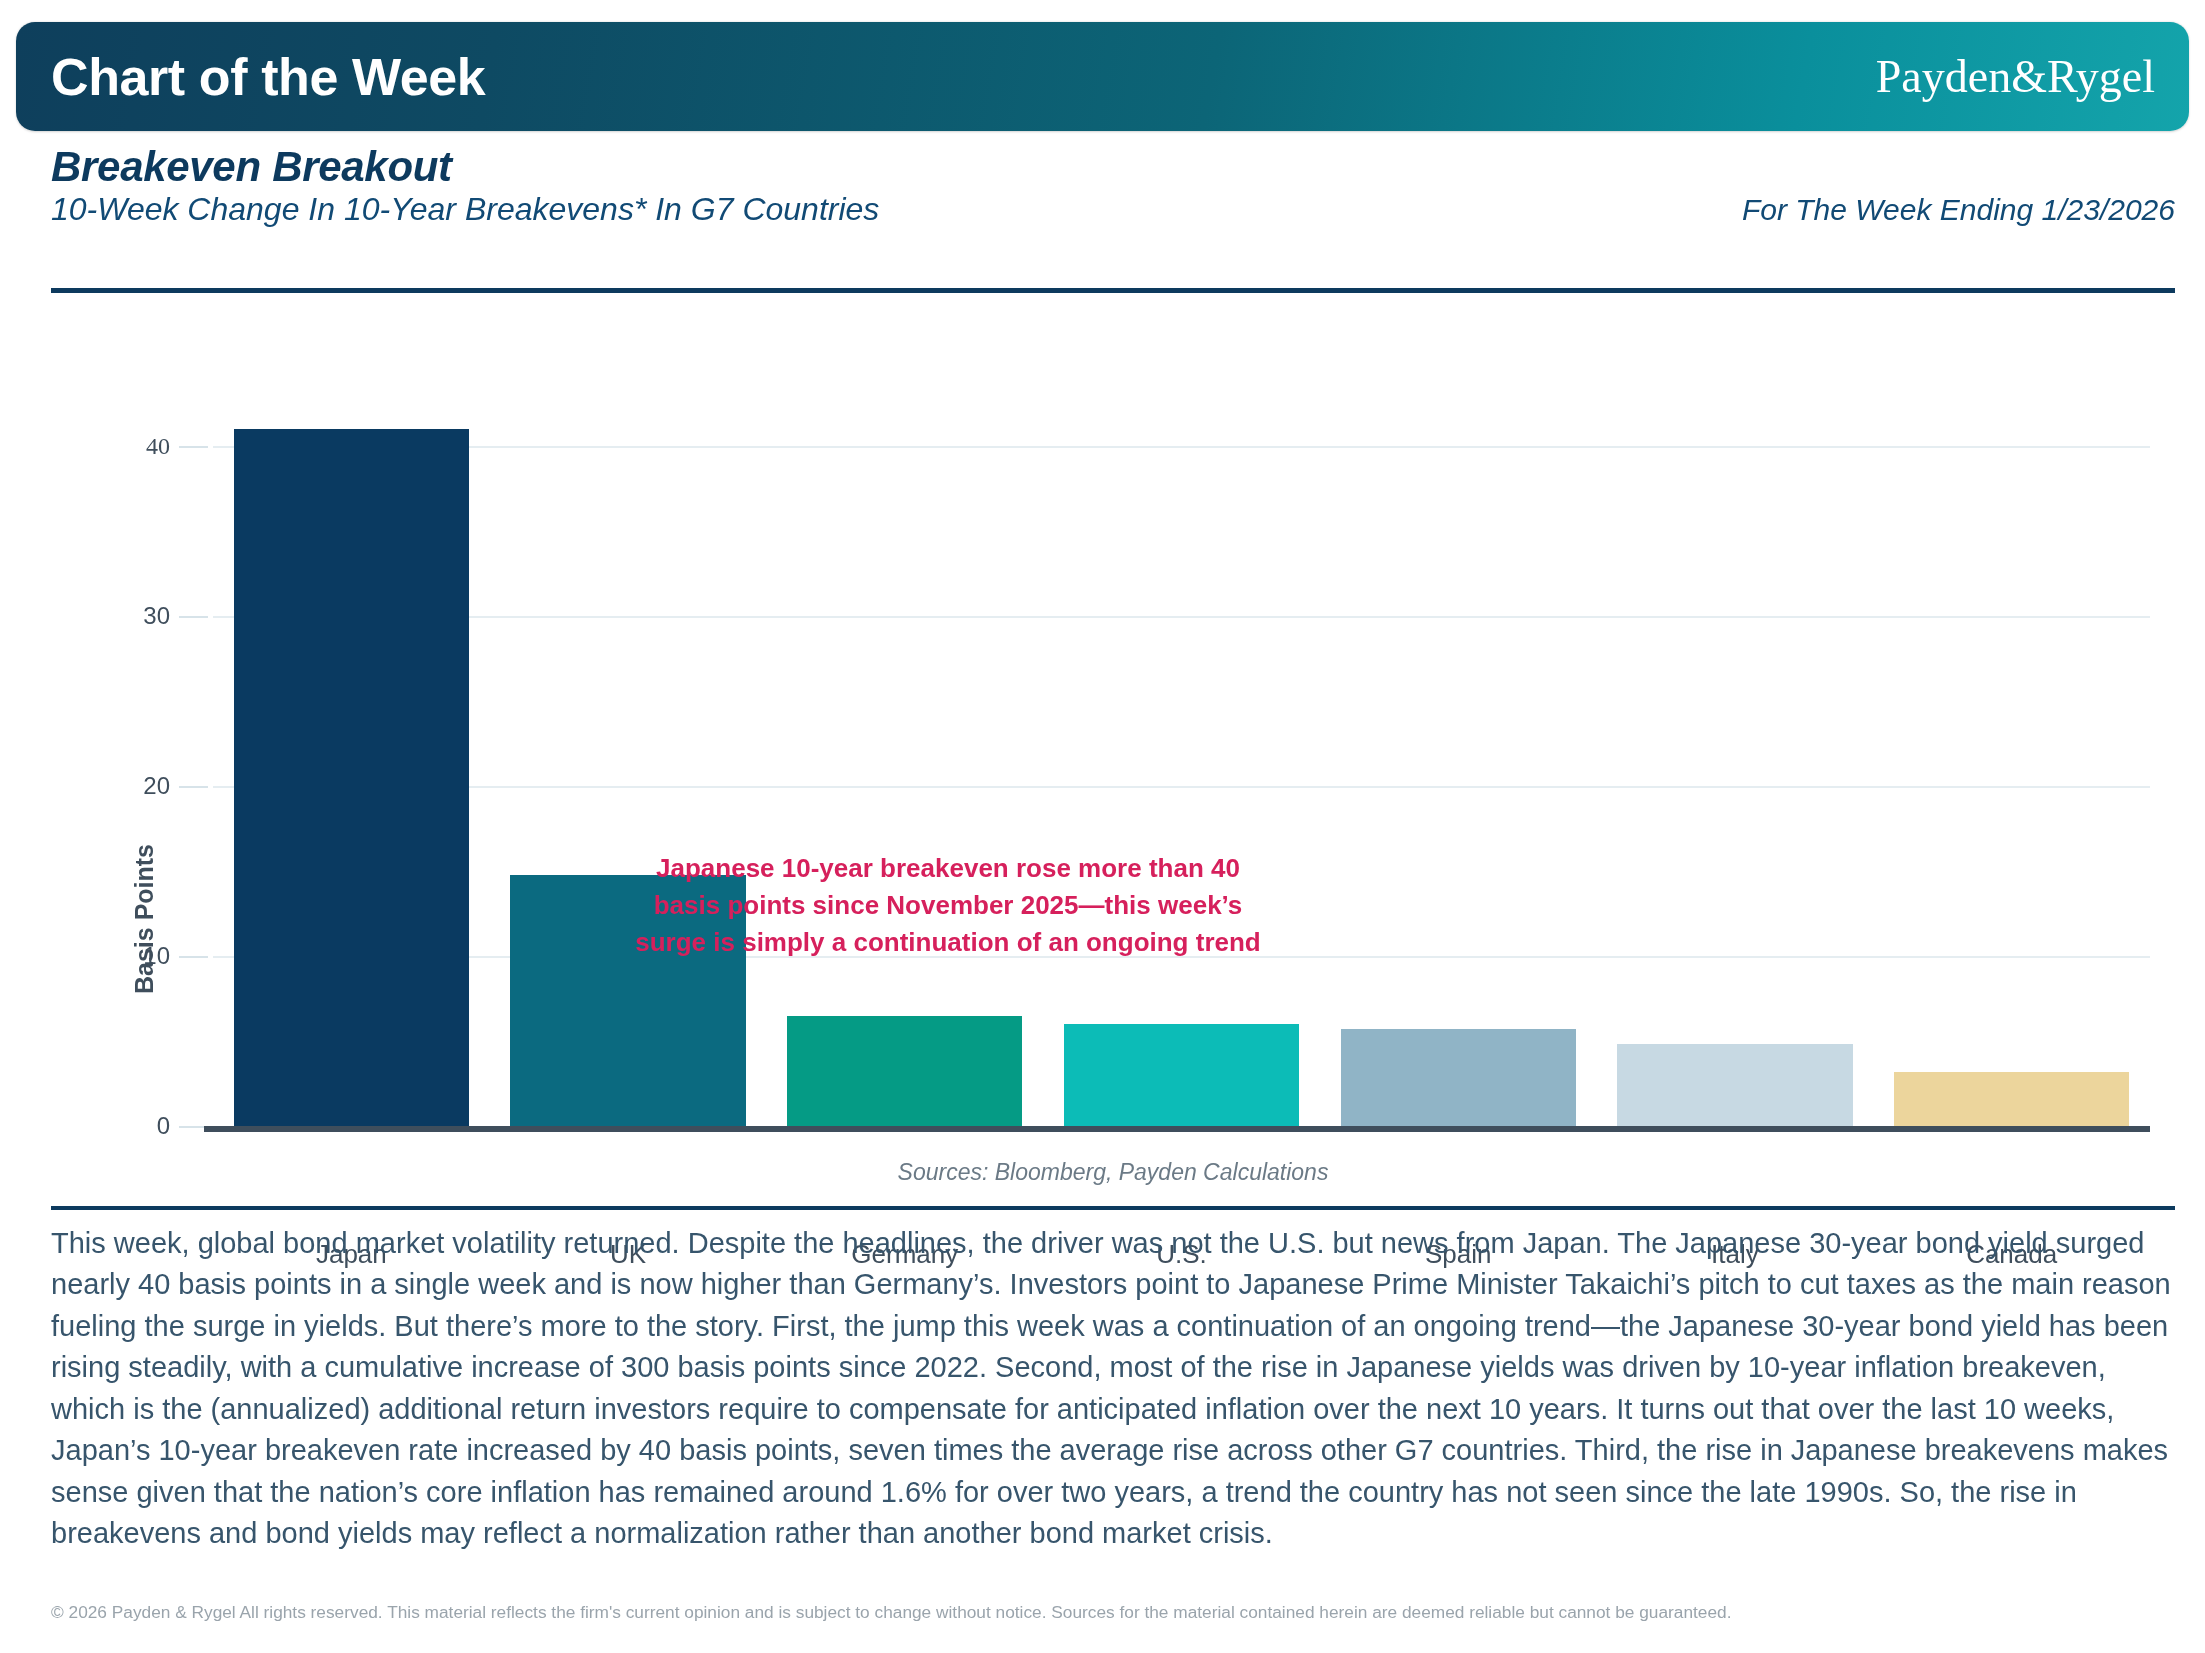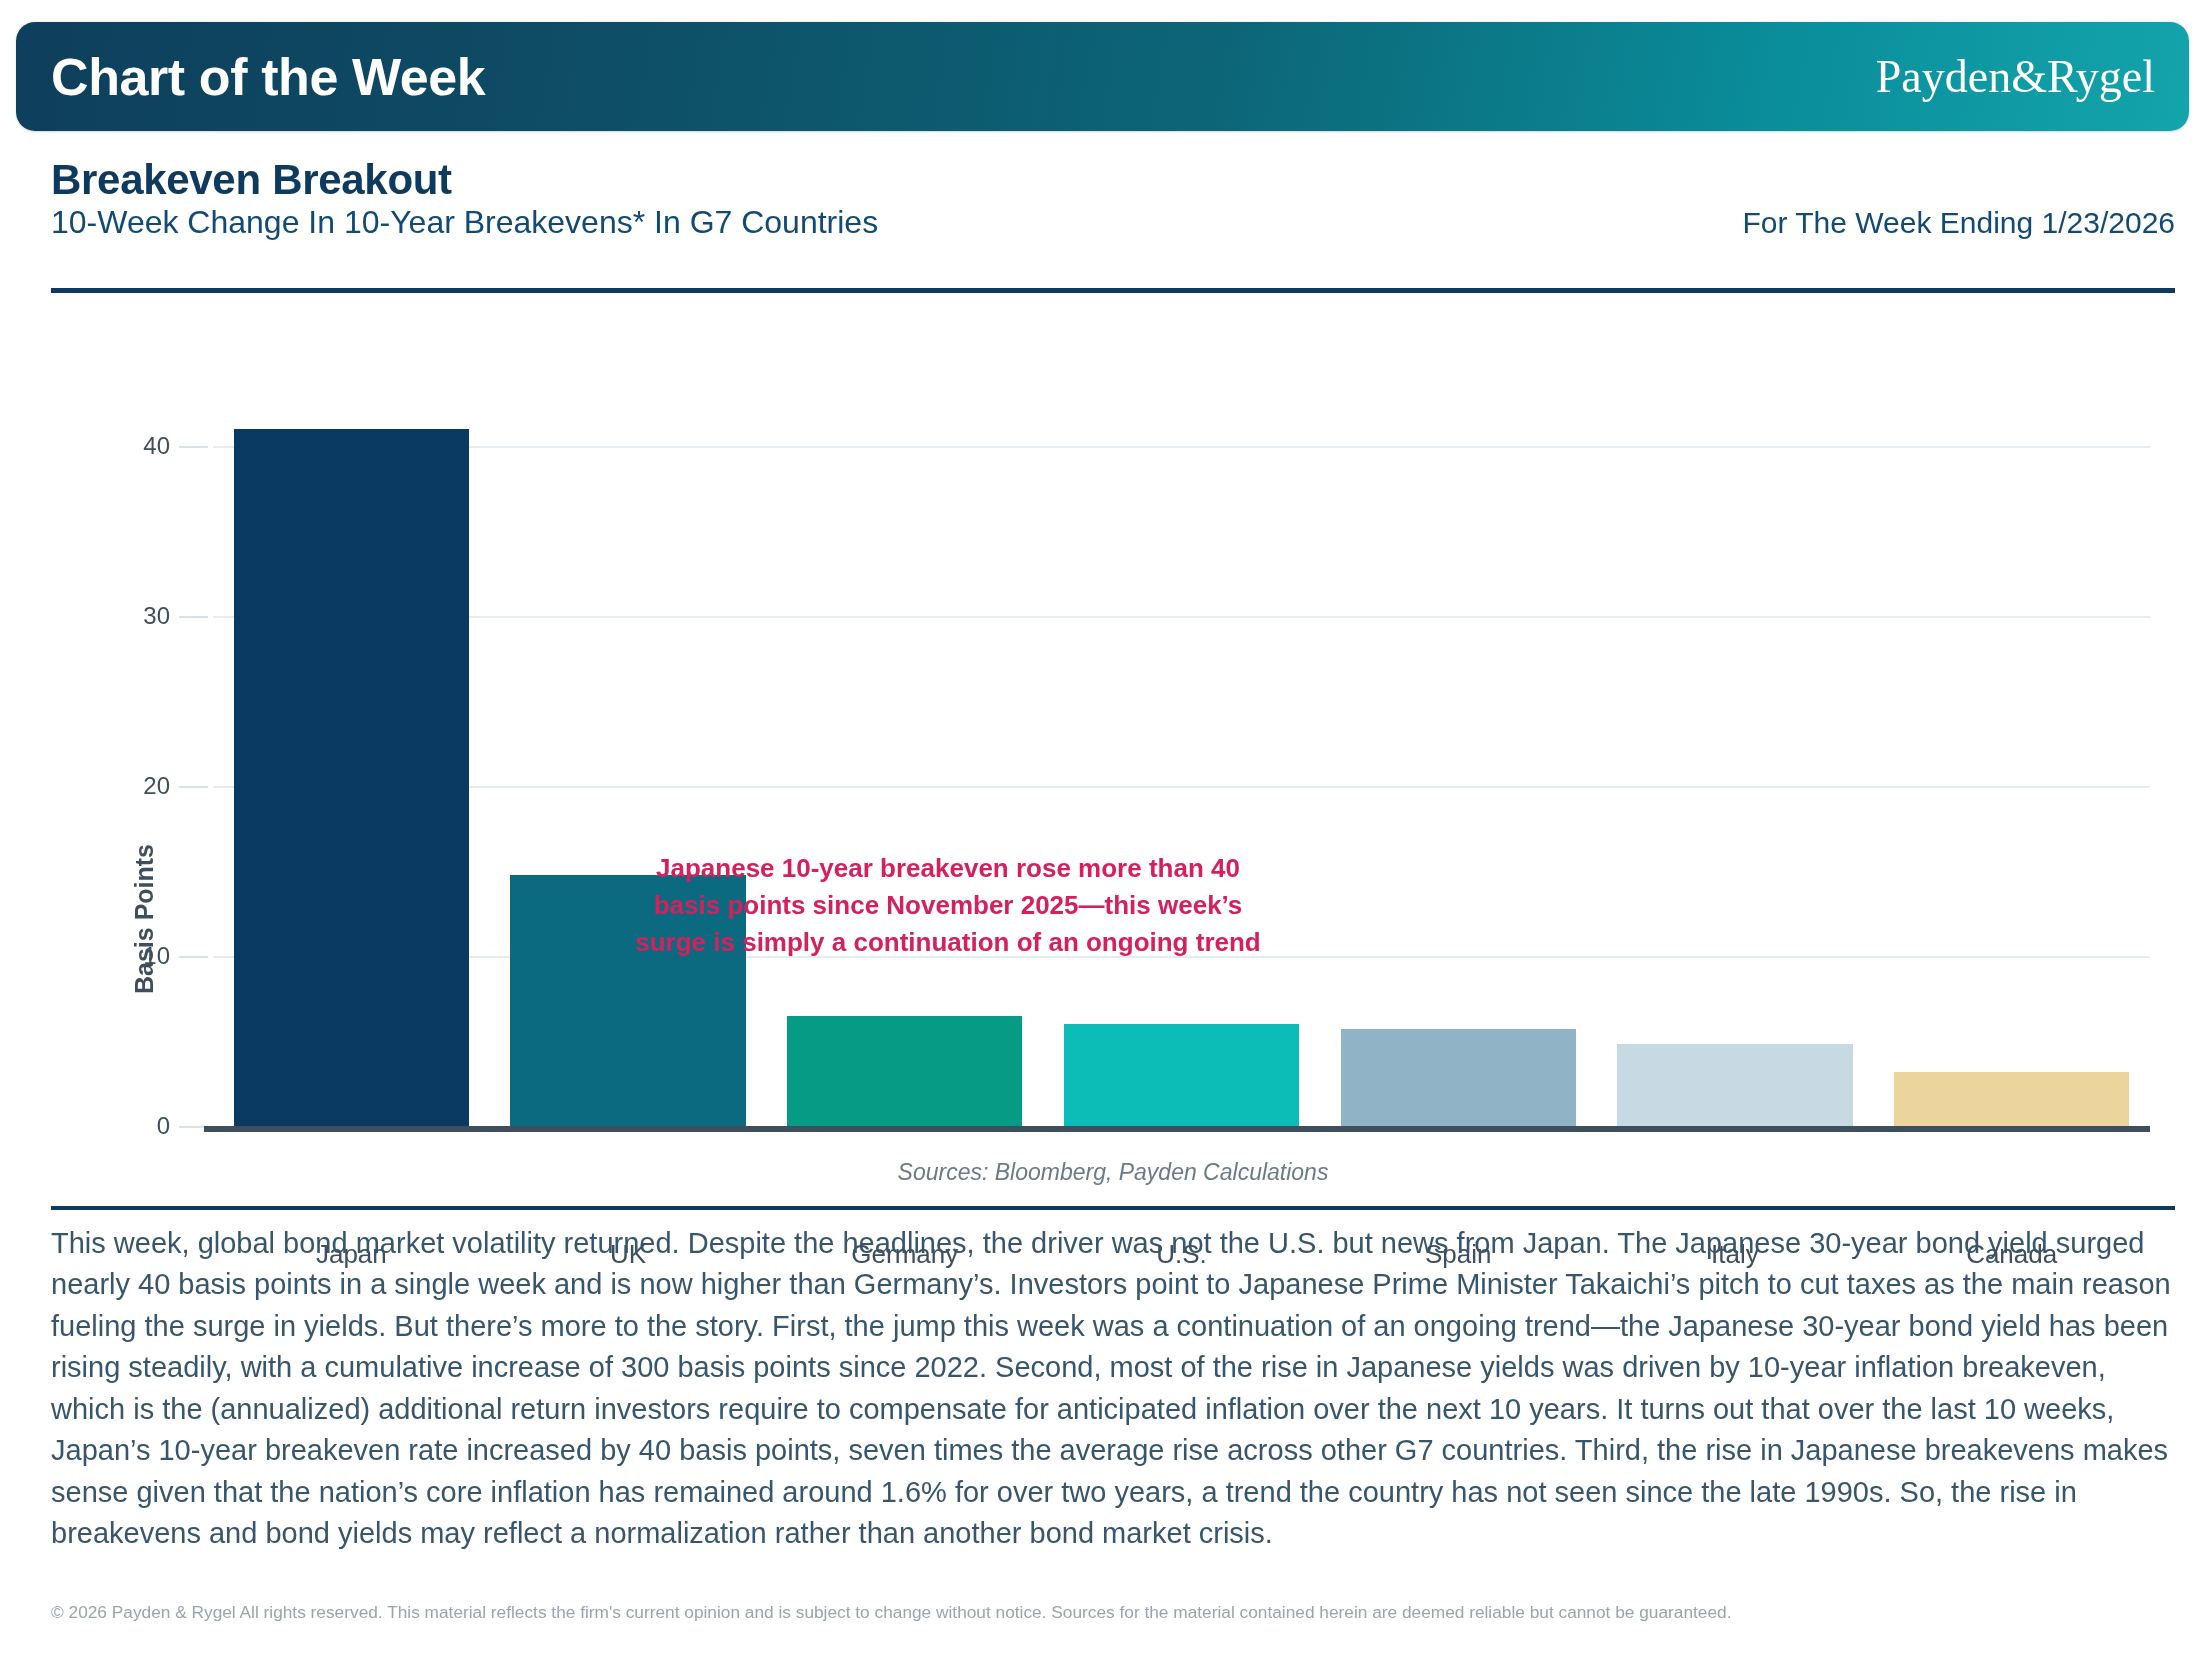--- a/index.html
+++ b/index.html
@@ -24,21 +24,21 @@
   .banner-title {
     color:#ffffff; font-size:52px; font-weight:bold; letter-spacing:-0.4px;
     line-height:1;
   }
   .logo {
     color:#ffffff; font-family:"Liberation Serif", serif;
     font-size:46px; letter-spacing:0px; line-height:1; white-space:nowrap;
   }
 
   
-  .titleblock { position:absolute; left:51px; top:157px; width:2124px; }
+  .titleblock { position:absolute; left:51px; top:144px; width:2124px;font-style:italic; }
   .headline {
     font-size:42px; font-weight:bold; color:#0d3a5e; line-height:1.08;
     letter-spacing:-0.3px;
   }
   .subrow {
     display:flex; align-items:flex-end; justify-content:space-between;
     margin-top:3px;
   }
   .subtitle { font-size:32px; color:#114a75; line-height:1.1; font-weight:400; }
   .weekending { font-size:30px; color:#114a75; line-height:1.1; white-space:nowrap; padding-bottom:1.5px;}
@@ -151,21 +151,21 @@
           <div class="tick-stub" style="top: 561px;"></div>
           <div class="ytick" style="top: 561px;">10</div>
           <div class="gridline" style="top: 391px;"></div>
           <div class="tick-stub" style="top: 391px;"></div>
           <div class="ytick" style="top: 391px;">20</div>
           <div class="gridline" style="top: 221px;"></div>
           <div class="tick-stub" style="top: 221px;"></div>
           <div class="ytick" style="top: 221px;">30</div>
           <div class="gridline" style="top: 51px;"></div>
           <div class="tick-stub" style="top: 51px;"></div>
-          <div class="ytick" style="top: 51px;">40</div>
+          <div class="ytick" style="top: 51px; font-family: Liberation Serif, serif;">40</div>
         </div>
       <div class="bars" id="bars">
           <div class="bar-slot">
             <div class="bar" style="height: 697px; background: rgb(10, 58, 97);"></div>
           </div>
           <div class="bar-slot">
             <div class="bar" style="height: 251px; background: rgb(11, 106, 128);"></div>
           </div>
           <div class="bar-slot">
             <div class="bar" style="height: 110px; background: rgb(5, 155, 133);"></div>

